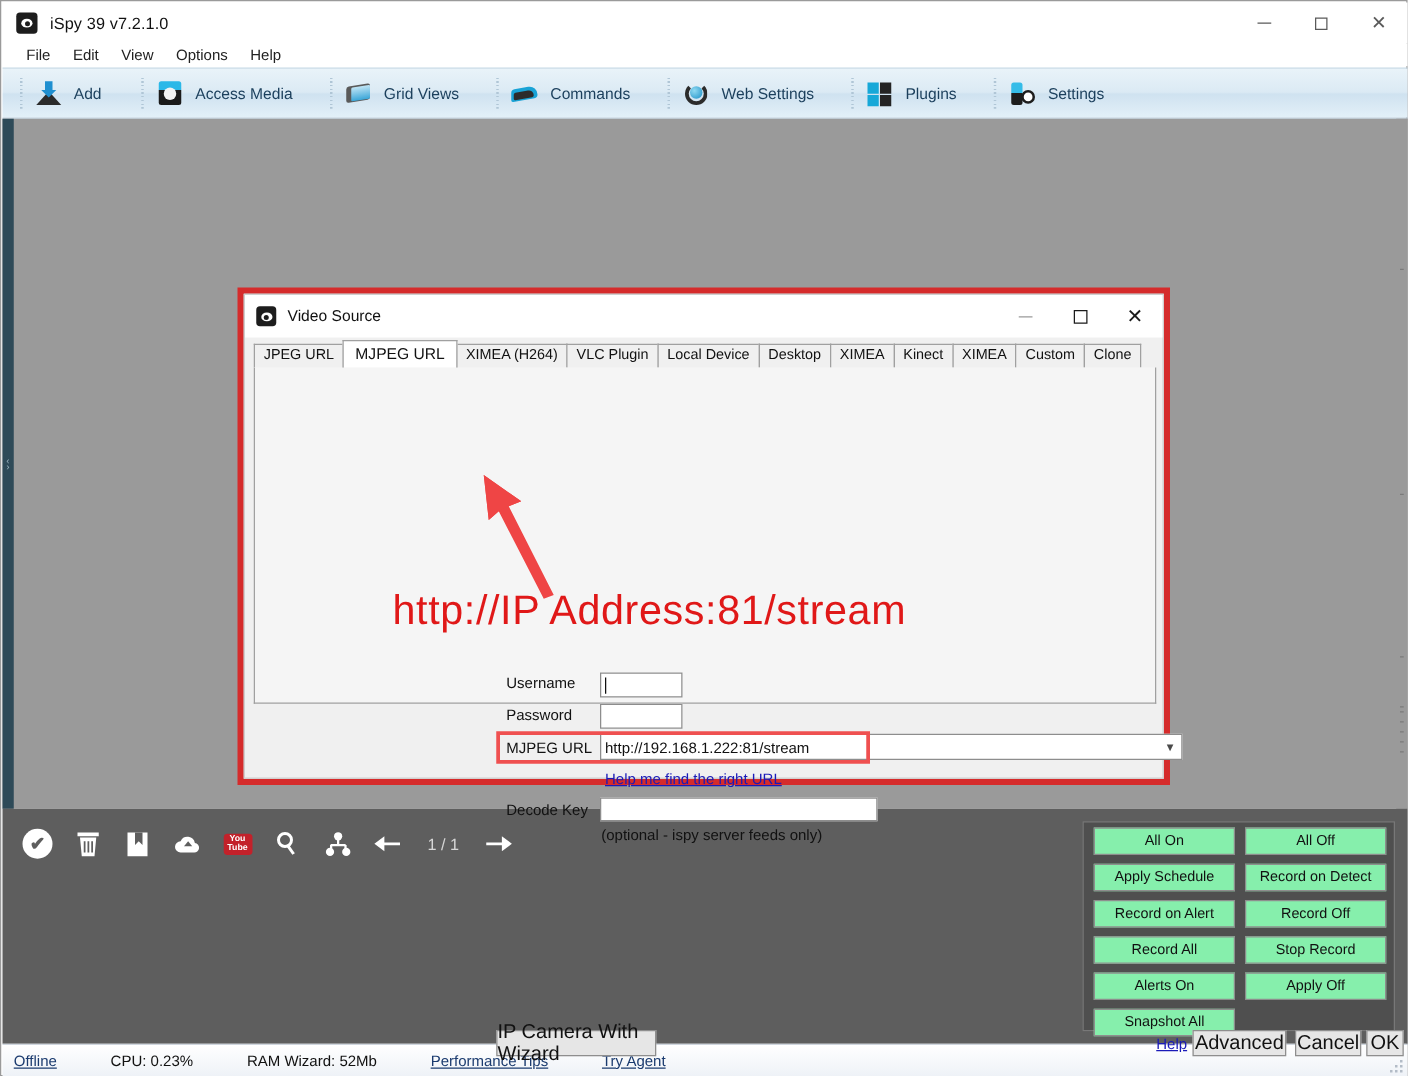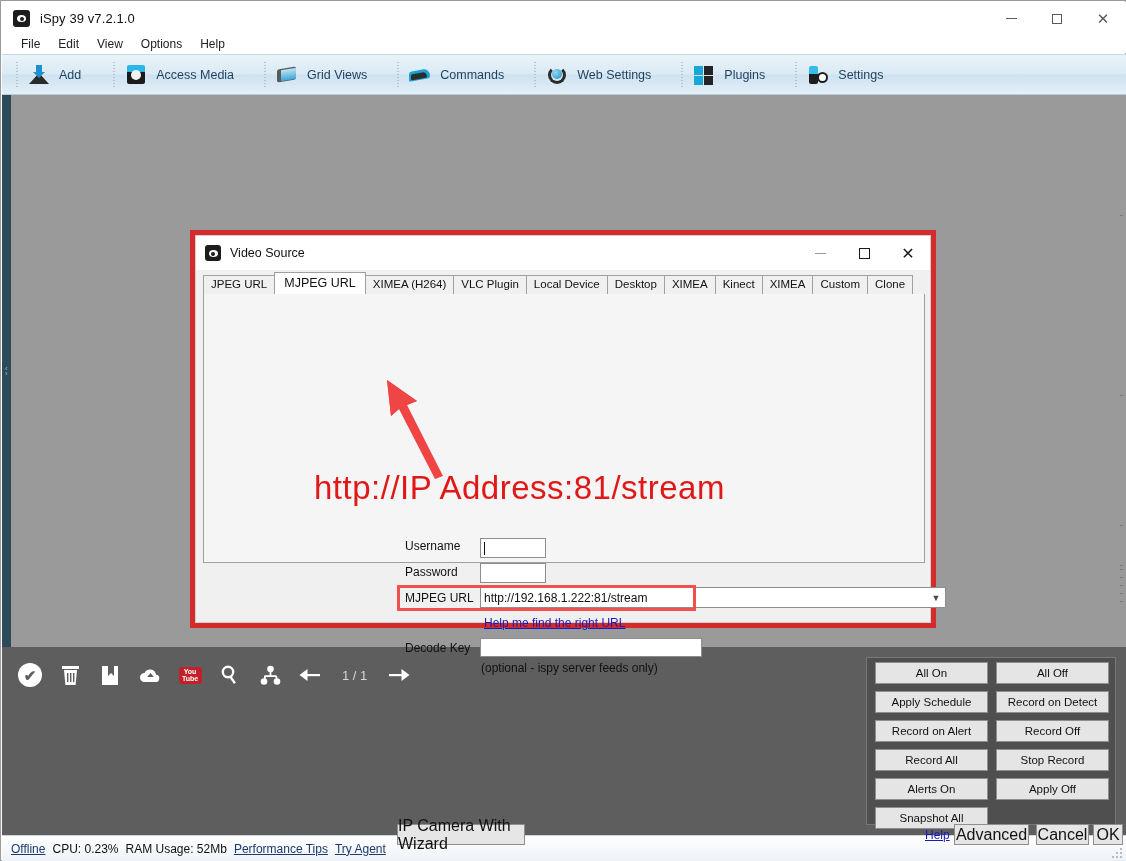--- a/index.html
+++ b/index.html
@@ -101,28 +101,28 @@
     display:flex;align-items:center;justify-content:center;font-size:19px;line-height:1;}
   .bi.check{background:#fff;border-radius:50%;color:#5e5e5e;font-size:15px;font-weight:bold;}
   .bi .yt{width:23px;height:17px;background:#c3212a;border-radius:3px;color:#fff;
     font-size:7px;font-weight:bold;display:flex;flex-direction:column;align-items:center;
     justify-content:center;line-height:7.5px;}
   .page-ind{color:#d7d7d7;font-size:13px;margin:0 12px;}
 
   .quick-panel{position:absolute;right:10px;top:10px;width:250px;height:168px;
     background:#4f4f4f;border:1px solid #787878;box-sizing:border-box;
     display:flex;flex-wrap:wrap;align-content:flex-start;padding:4px 0 0 4px;}
-  .qbtn{width:113px;height:22px;margin:0 4px 7px 4px;background:#e5e5e5;
+  .qbtn{width:113px;height:22px;margin:0 4px 7px 4px;background:#86efac;
     border:1px solid #8e8e8e;box-sizing:border-box;font-size:11.5px;color:#111;
     display:flex;align-items:center;justify-content:center;}
 
   
   .statusbar{position:absolute;left:1px;top:834px;width:1124px;height:26px;
     background:linear-gradient(180deg,#ffffff,#eef2f7);
-    border-top:1px solid #cfd6de;display:flex;align-items:center;padding-left:9px;box-sizing:border-box;}
+    border-top:1px solid #cfd6de;display:flex;align-items:center;padding-left:9px;box-sizing:border-box;gap:36px;}
   .sb-link{font-size:12px;color:#1b3b6f;text-decoration:underline;margin-right:7px;}
   .sb-txt{font-size:12px;color:#111;margin-right:7px;}
   .grip-corner{position:absolute;right:4px;bottom:3px;width:13px;height:13px;}
   .grip-corner i{position:absolute;width:2px;height:2px;background:#b3bcc7;}
 
   
   .annot-box{position:absolute;left:189px;top:229px;width:746px;height:398px;
     border:5px solid #d52b2b;box-sizing:border-box;}
 
   
@@ -361,21 +361,21 @@
       <div class="qbtn">Stop Record</div>
       <div class="qbtn">Alerts On</div>
       <div class="qbtn">Apply Off</div>
       <div class="qbtn">Snapshot All</div>
     </div>
   </div>
 
   <div class="statusbar">
     <span class="sb-link">Offline</span>
     <span class="sb-txt">CPU: 0.23%</span>
-    <span class="sb-txt">RAM Usage: 52Mb</span>
+    <span class="sb-txt">RAM Wizard: 52Mb</span>
     <span class="sb-link">Performance Tips</span>
     <span class="sb-link">Try Agent</span>
     <span class="grip-corner">
       <i style="right:0;bottom:0;"></i>
           <i style="right:4px;bottom:0;"></i>
           <i style="right:8px;bottom:0;"></i>
       <i style="right:0;bottom:4px;"></i>
           <i style="right:4px;bottom:4px;"></i>
       <i style="right:0;bottom:8px;"></i>
     </span>

